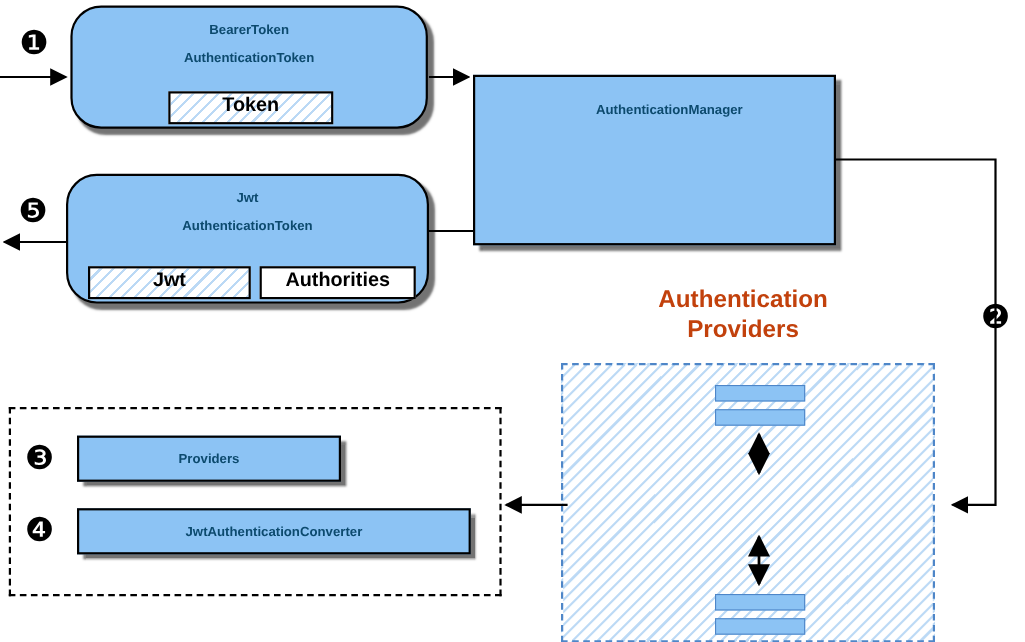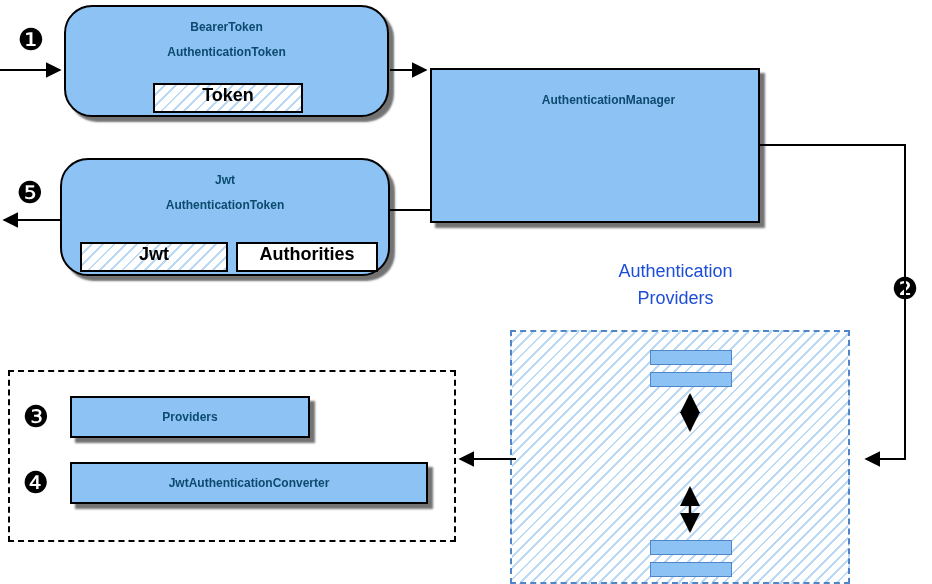--- a/index.html
+++ b/index.html
@@ -74,25 +74,25 @@
 
   .dashed-group {
     position: absolute;
     border: 2px dashed #000;
     background: #ffffff;
     z-index: 2;
   }
 
   .label-block {
     position: absolute;
-    font-weight: normal;
-    font-size: 18px;
+    font-weight: bold;
+    font-size: 22px;
     line-height: 27px;
     text-align: center;
-    color: #1d4ed8;
+    color: #c2410c;
     z-index: 6;
   }
 
   .badge {
     position: absolute;
     font-family: "DejaVu Sans", sans-serif;
     font-size: 30px;
     line-height: 1;
     color: #000;
     transform: translate(-50%, -50%);

